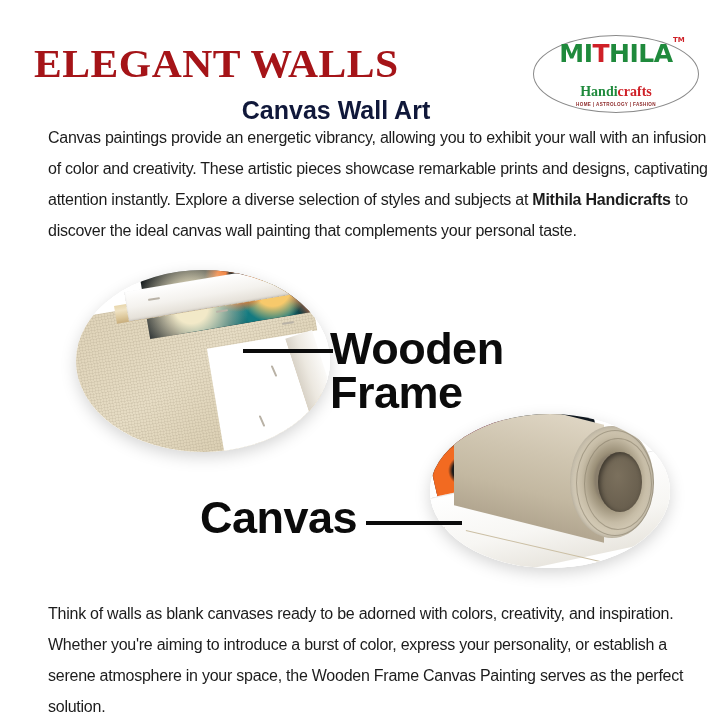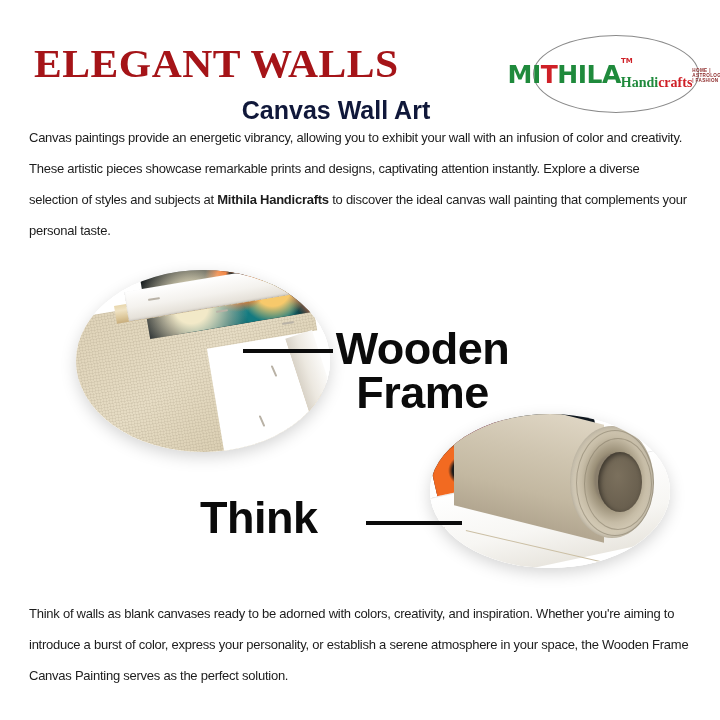--- a/index.html
+++ b/index.html
@@ -34,21 +34,21 @@
   }
   .logo-oval{
     position:absolute;inset:0;
     border:1.5px solid #8a8a8a;
     border-radius:50%;
     background:#ffffff;
     box-sizing:border-box;
   }
   .logo-inner{
     position:absolute;left:0;top:0;right:0;bottom:0;
-    display:flex;flex-direction:row;align-items:center;justify-content:center;
+    display:flex;flex-direction:column;align-items:center;justify-content:center;
   }
   .logo-word{
     font-family:"DejaVu Sans", sans-serif;
     font-weight:700;
     font-size:25px;
     line-height:1;
     letter-spacing:-0.5px;
     position:relative;
   }
   .logo-word .g{color:#1f8a3c;}
@@ -76,23 +76,23 @@
     font-family:"Liberation Sans", sans-serif;
     font-weight:700;
     font-size:25px;
     color:#10183a;
     padding-right:64px;
     box-sizing:border-box;
   }
 
   
   .para{
-    position:absolute;left:29px;width:660px;
-    font-family:"Liberation Sans", sans-serif;
-    font-size:13px;
+    position:absolute;left:48px;width:660px;
+    font-family:"Liberation Sans", sans-serif;
+    font-size:16px;
     line-height:31px;
     color:#1c1c1c;
     letter-spacing:-0.25px;
   }
   .para b{font-weight:700;}
   #para-top{top:122px;}
   #para-bottom{top:570px;margin-top:28px;}
 
   
   .oval{
@@ -227,21 +227,21 @@
   
   .callout{
     position:absolute;
     font-family:"Liberation Sans", sans-serif;
     font-weight:700;
     color:#0b0b0b;
     line-height:0.98;
     letter-spacing:-0.5px;
   }
   #label-wooden-frame{
-    left:330px;top:327px;font-size:45px;text-align:center;width:185px;
+    left:330px;top:327px;font-size:45px;text-align:left;width:185px;
   }
   #label-canvas{
     left:200px;top:496px;font-size:45px;
   }
   .leader{
     position:absolute;height:3.5px;background:#0b0b0b;z-index:3;
   }
   #leader-frame{left:243px;top:349px;width:90px;}
   #leader-canvas{left:366px;top:521px;width:96px;}
 </style>
@@ -294,17 +294,17 @@
       <div class="roll-seam"></div>
       <div class="roll-body"></div>
       <div class="roll-end"></div>
       <div class="roll-ridge" style="left:146px;top:16px;width:76px;height:104px;"></div>
       <div class="roll-ridge" style="left:154px;top:24px;width:66px;height:90px;"></div>
       <div class="roll-hole"></div>
     </div>
   </div>
 
   <div class="leader" id="leader-canvas"></div>
-  <div class="callout" id="label-canvas">Think</div>
+  <div class="callout" id="label-canvas">Canvas</div>
 
   <div class="para" id="para-bottom">Think of walls as blank canvases ready to be adorned with colors, creativity, and inspiration. Whether you're aiming to introduce a burst of color, express your personality, or establish a serene atmosphere in your space, the Wooden Frame Canvas Painting serves as the perfect solution.</div>
 
 </div>
 
 </body></html>

